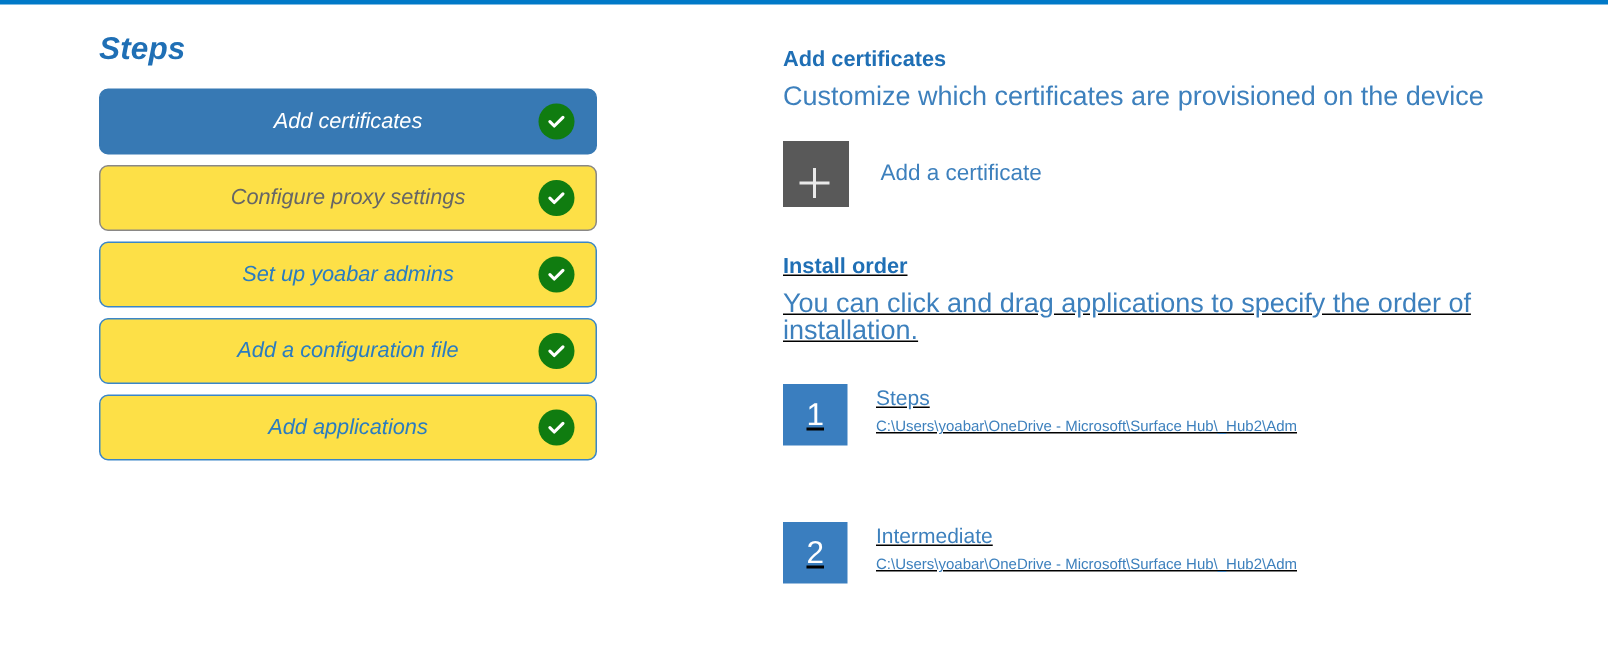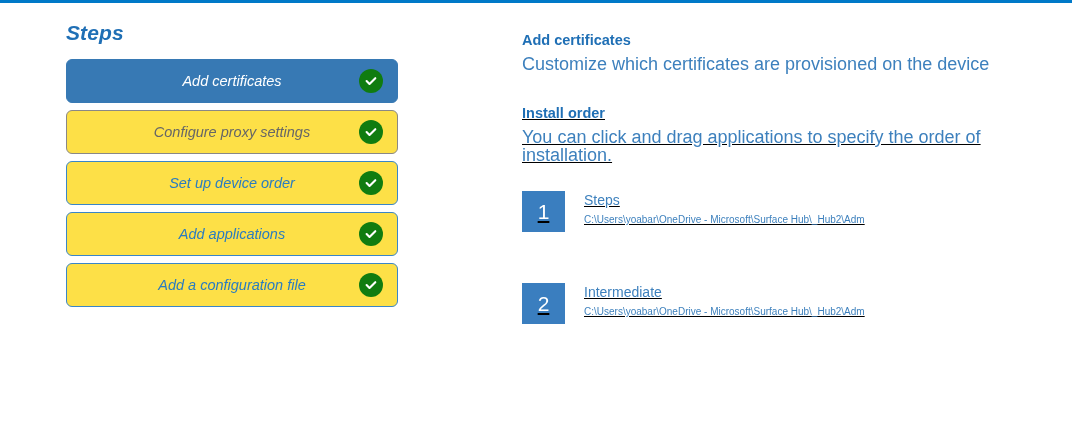--- a/index.html
+++ b/index.html
@@ -236,56 +236,63 @@
       <div class="step is-muted">
         <span class="step-label">Configure proxy settings</span>
         <span class="check-badge">
           <svg width="14" height="14" viewBox="0 0 14 14" aria-hidden="true">
               <path d="M2.6 7.1 L5.5 10 L11.3 4.2" fill="none" stroke="#ffffff" stroke-width="2.1" stroke-linecap="round" stroke-linejoin="round"></path>
             </svg>
         </span>
       </div>
 
       <div class="step">
-        <span class="step-label">Set up device order</span>
-        <span class="check-badge">
-          <svg width="14" height="14" viewBox="0 0 14 14" aria-hidden="true">
-              <path d="M2.6 7.1 L5.5 10 L11.3 4.2" fill="none" stroke="#ffffff" stroke-width="2.1" stroke-linecap="round" stroke-linejoin="round"></path>
-            </svg>
-        </span>
-      </div>
-
+        <span class="step-label">Set up yoabar admins</span>
+        <span class="check-badge">
+          <svg width="14" height="14" viewBox="0 0 14 14" aria-hidden="true">
+              <path d="M2.6 7.1 L5.5 10 L11.3 4.2" fill="none" stroke="#ffffff" stroke-width="2.1" stroke-linecap="round" stroke-linejoin="round"></path>
+            </svg>
+        </span>
+      </div>
+
+
+      <div class="step">
+        <span class="step-label">Add a configuration file</span>
+        <span class="check-badge">
+          <svg width="14" height="14" viewBox="0 0 14 14" aria-hidden="true">
+              <path d="M2.6 7.1 L5.5 10 L11.3 4.2" fill="none" stroke="#ffffff" stroke-width="2.1" stroke-linecap="round" stroke-linejoin="round"></path>
+            </svg>
+        </span>
+      </div>
 
       <div class="step">
         <span class="step-label">Add applications</span>
         <span class="check-badge">
           <svg width="14" height="14" viewBox="0 0 14 14" aria-hidden="true">
               <path d="M2.6 7.1 L5.5 10 L11.3 4.2" fill="none" stroke="#ffffff" stroke-width="2.1" stroke-linecap="round" stroke-linejoin="round"></path>
             </svg>
         </span>
       </div>
 
-      <div class="step">
-        <span class="step-label">Add a configuration file</span>
-        <span class="check-badge">
-          <svg width="14" height="14" viewBox="0 0 14 14" aria-hidden="true">
-              <path d="M2.6 7.1 L5.5 10 L11.3 4.2" fill="none" stroke="#ffffff" stroke-width="2.1" stroke-linecap="round" stroke-linejoin="round"></path>
-            </svg>
-        </span>
-      </div>
-
 
     </div>
   </div>
 
   <div class="detail-pane">
 
     <h3 class="section-title">Add certificates</h3>
     <p class="section-desc">Customize which certificates are provisioned on the device</p>
 
+    <div class="add-row">
+      <div class="add-tile">
+        <span class="plus-h"></span>
+        <span class="plus-v"></span>
+      </div>
+      <span class="add-label">Add a certificate</span>
+    </div>
 
     <div class="order-block">
       <h3 class="section-title">Install order</h3>
       <p class="section-desc">You can click and drag applications to specify the order of installation.</p>
 
       <div class="order-list">
 
         <div class="order-item">
           <div class="order-num">1</div>
           <div class="order-text">

